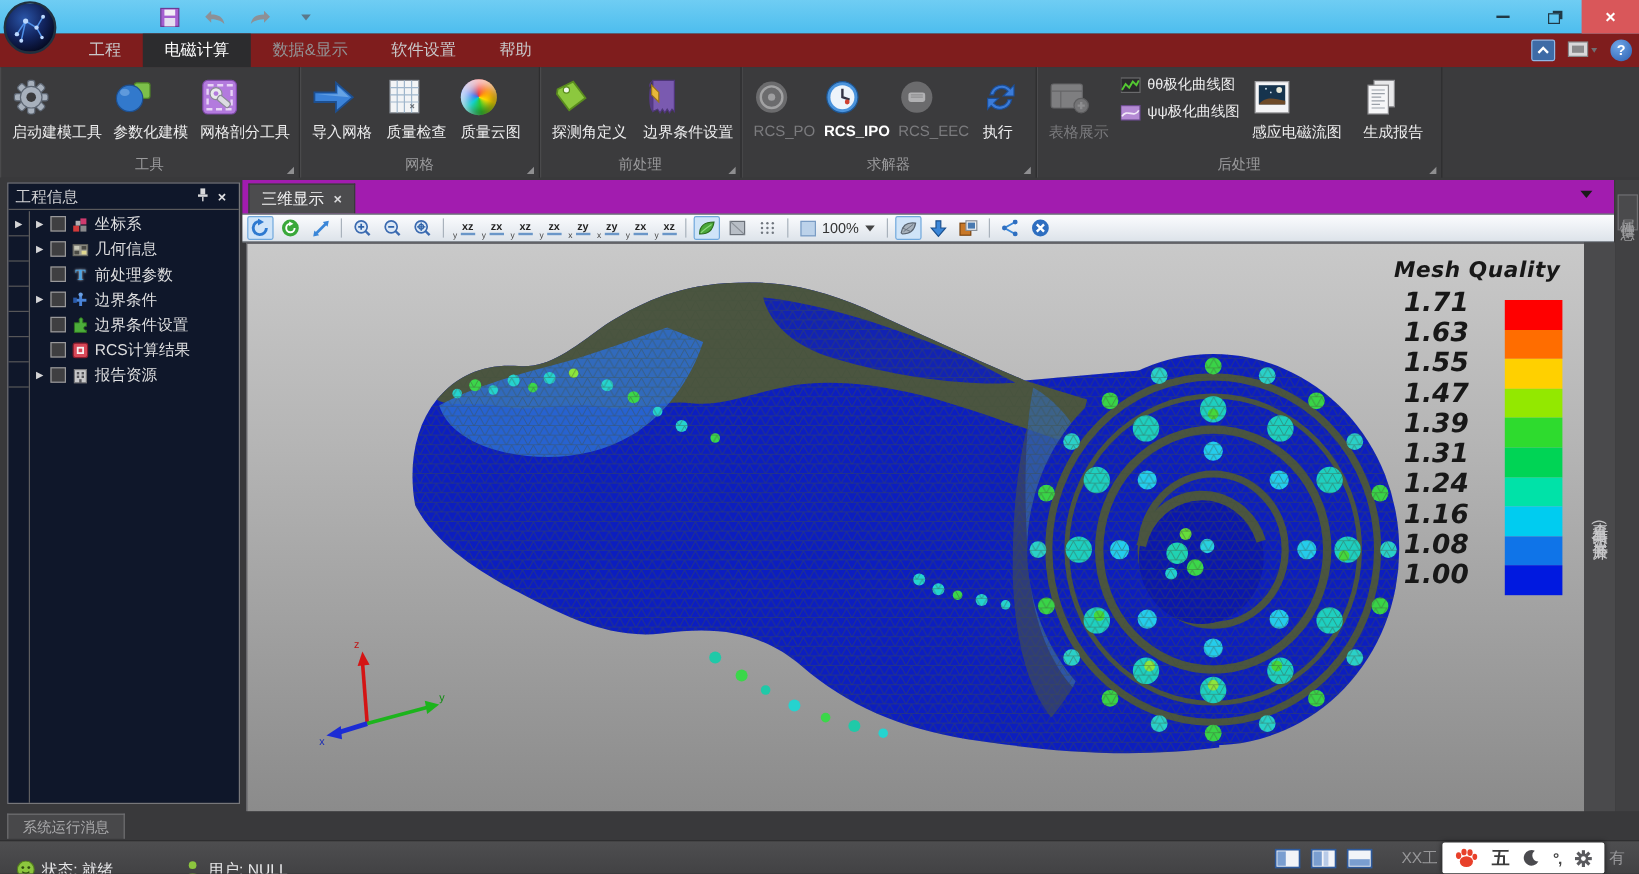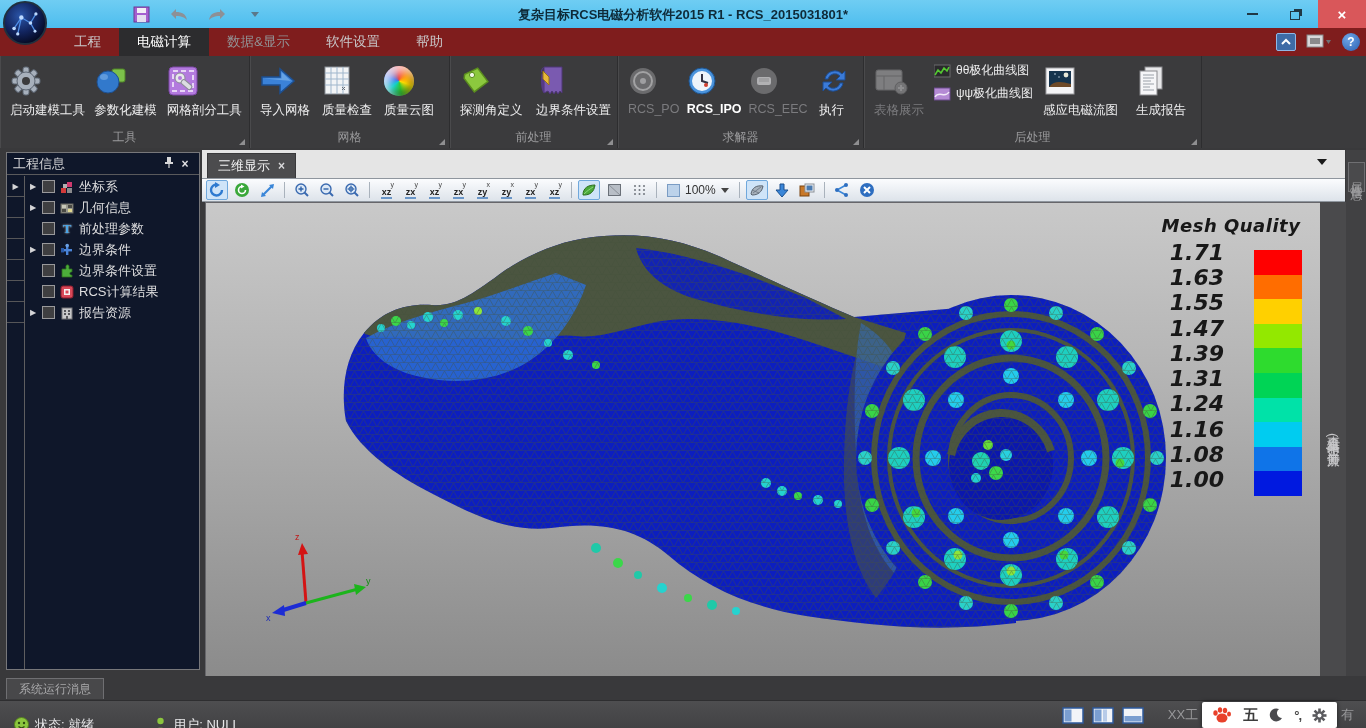--- a/index.html
+++ b/index.html
@@ -55,31 +55,31 @@
   .tree { position:absolute; left:0; top:23px; right:0; bottom:0; }
   .gutter { position:absolute; left:0; top:0; bottom:0; width:18px; border-right:1px solid #5e5e60; }
   .gcell { height:21px; border-bottom:1px solid #565658; display:flex; align-items:center; justify-content:center; font-size:8px; color:#d5d5d7; }
   .trow { margin-left:19px; height:21px; display:flex; align-items:center; gap:4px; padding-left:2px; }
   .tarrow { width:10px; font-size:8px; color:#d5d5d7; text-align:center; }
   .tcheck { width:13px; height:13px; background:#3f3f41; border:1px solid #99999b; }
   .ticon { width:16px; height:15px; display:flex; align-items:center; justify-content:center; }
   .tlabel { font-size:13px; color:#dededf; white-space:nowrap; }
 
   
-  .tabstrip { position:absolute; left:202px; top:150px; width:1143px; height:28px; background:#e5e5e5; }
+  .tabstrip { position:absolute; left:202px; top:150px; width:1143px; height:28px; background:#a21caf; }
   .vtab { position:absolute; left:5px; top:3px; height:25px; display:flex; align-items:center; gap:8px; background:#4c4c4e; border:1px solid #39393b; border-bottom:none; padding:0 10px; color:#f2f2f3; font-size:13px; }
   .vtab .x { color:#d9d9db; font-size:12px; font-weight:bold; }
   .strip-dd { position:absolute; right:18px; top:9px; width:0; height:0; border-left:5px solid transparent; border-right:5px solid transparent; border-top:6px solid #1a1a1a; }
   .vtoolbar { position:absolute; left:202px; top:178px; width:1143px; height:24px;
     background:linear-gradient(#fbfcfe,#dde3ea); border-top:1px solid #8f969e; border-bottom:1px solid #8f969e;
     display:flex; align-items:center; padding:0 4px; gap:3px; }
   .tbtn { width:22px; height:20px; display:flex; align-items:center; justify-content:center; border-radius:2px; }
   .tbtn.sel { background:#cfe4f8; border:1px solid #70a8dc; }
   .tsep { width:1px; height:16px; background:#a9b2bc; margin:0 3px; }
-  .axbtn { width:21px; height:20px; display:flex; flex-direction:column; align-items:center; justify-content:center; line-height:1; color:#333; }
+  .axbtn { width:21px; height:20px; display:flex; align-items:center; justify-content:center; line-height:1; color:#333; }
   .axbtn .t { font-size:7px; align-self:flex-end; margin-right:3px; color:#444; }
   .axbtn .m { font-size:9px; font-weight:bold; border-bottom:2px solid #6a96c8; padding:0 1px; color:#222; }
   .zoomlvl { display:flex; align-items:center; gap:5px; font-size:12px; color:#333; padding:0 4px; }
   .zoomlvl .sq { width:13px; height:13px; background:#bcd2ea; border:1px solid #7a9cc4; }
   .dd-small { width:0; height:0; border-left:4px solid transparent; border-right:4px solid transparent; border-top:5px solid #444; }
 
   
   .viewport { position:absolute; left:205px; top:202px; width:1115px; height:474px;
     background:linear-gradient(180deg,#c9c9c9 0%, #b5b5b5 35%, #8b8b8b 100%);
     border-left:1px solid #66666a; border-top:1px solid #66666a; }
@@ -140,21 +140,20 @@
     </div>
     <div class="qat-btn">
       <svg width="20" height="14" viewBox="0 0 20 14">
         <path d="M13 2 L18 7 L13 12 L13 9 C7 9 4 11 2 13 C3 7 7 5 13 5 Z" fill="#8d9096"></path>
       </svg>
     </div>
     <div class="qat-btn">
       <span style="width:0;height:0;border-left:4px solid transparent;border-right:4px solid transparent;border-top:5px solid #5b788a;display:block"></span>
     </div>
   </div>
-  <div class="win-title">复杂目标RCS电磁分析软件2015 R1 - RCS_2015031801*</div>
   <div class="win-controls">
     <div class="win-btn min">
         <span></span>
       </div>
     <div class="win-btn max">
         <span></span>
       </div>
     <div class="win-btn close">
         <span>×</span>
       </div>

